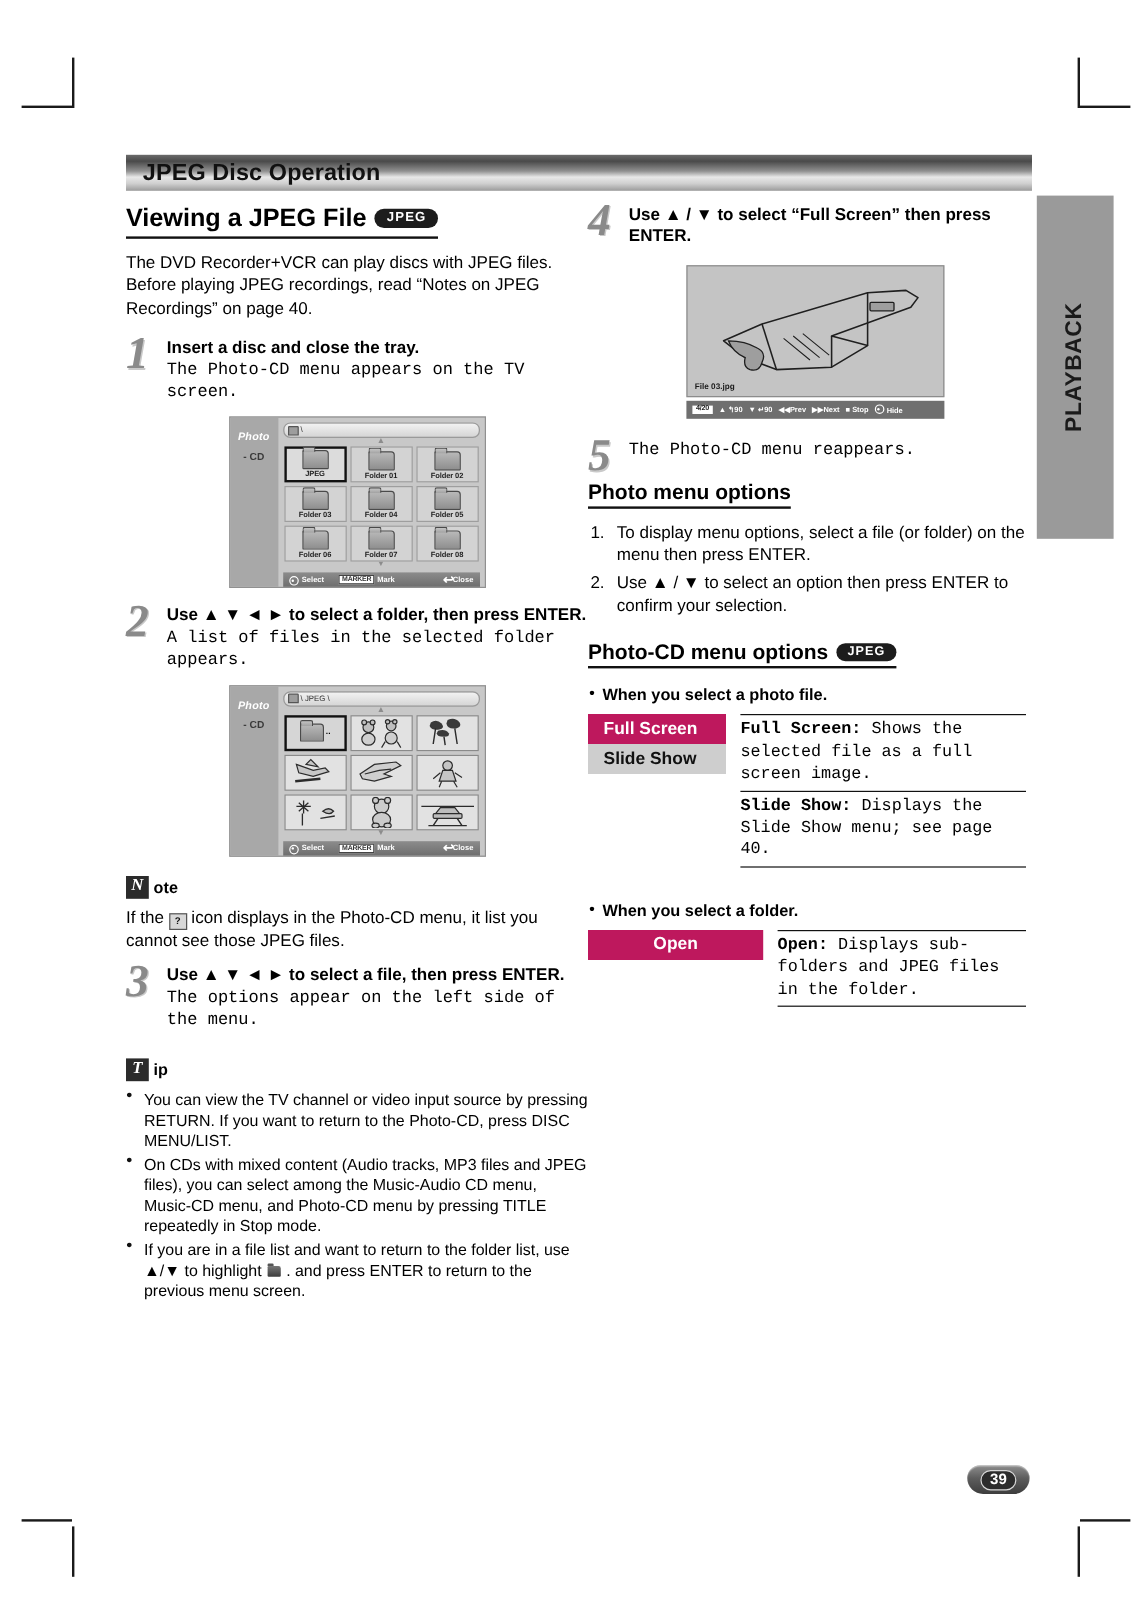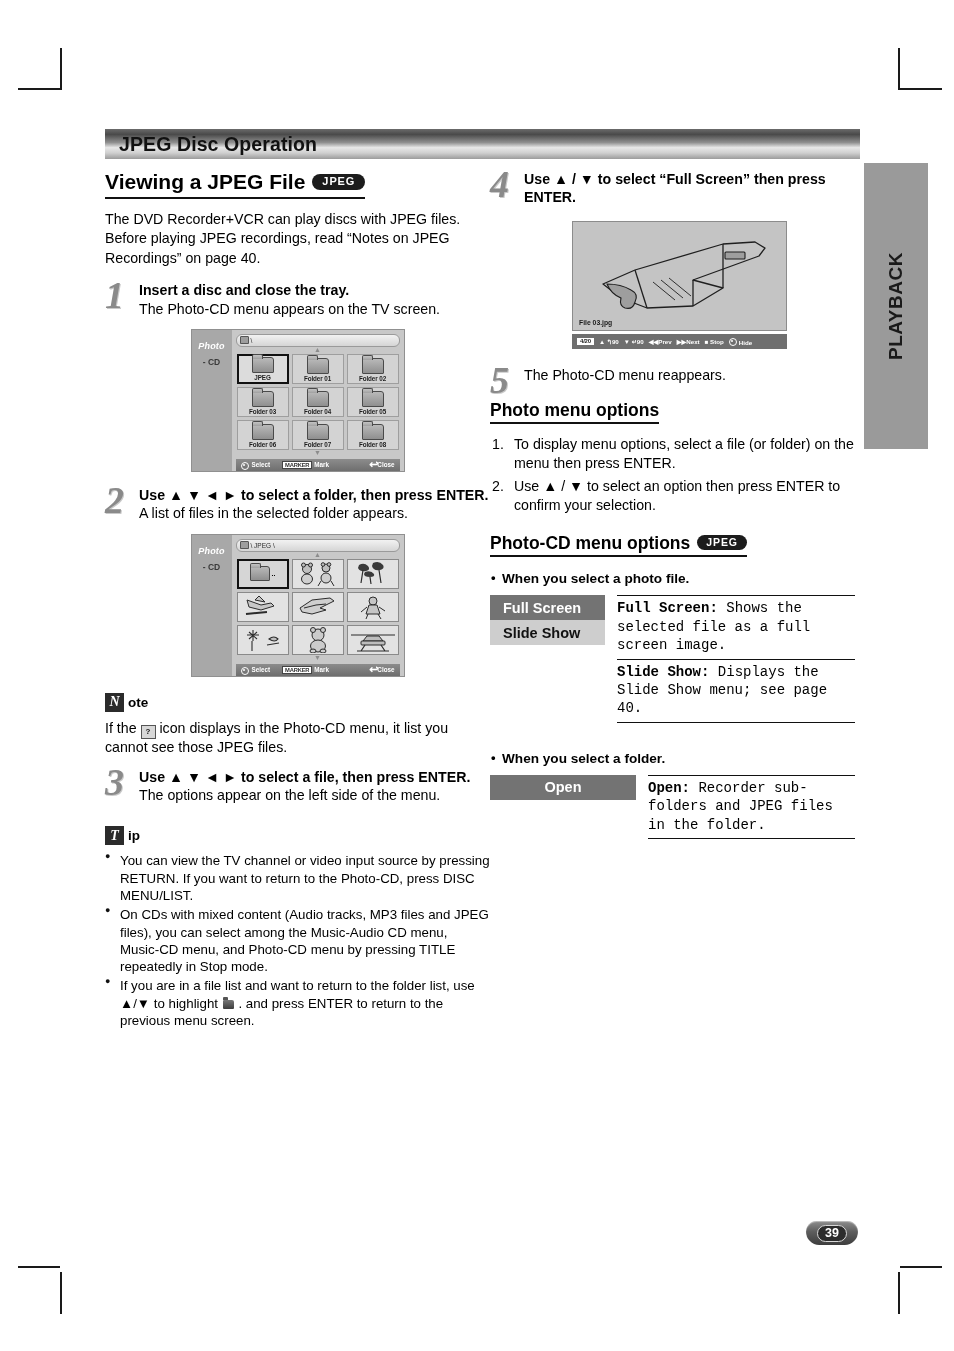--- a/index.html
+++ b/index.html
@@ -102,21 +102,21 @@
     color: #8a8a8a;
     font-family: "Liberation Serif", serif;
     line-height: 1;
     text-shadow: 1px 1px 0 #c9c9c9;
   }
   .step-title {
     font-size: 14.2px; font-weight: bold;
     line-height: 1.3; margin: 0;
   }
   .step-desc {
-    font-size: 14.2px; line-height: 1.3; margin: 0;
+    font-size: 14.2px; line-height: 1.3; margin: 0; font-family: Liberation Mono, monospace;
   }
 
   
   .tv {
     background: #c8c8c8;
     border: 1px solid #909090;
     width: 212px;
     margin: 10px auto 0 auto;
     position: relative;
     display: flex;
@@ -315,21 +315,21 @@
   .opt-bullet::before{
     content:"\2022"; position:absolute; left:1px; top:-1px; font-size:13px;
   }
   .opt-block { display: flex; gap: 12px; }
   .opt-menu { width: 115px; flex: 0 0 115px; }
   .opt-item {
     height: 25px; display:flex; align-items:center;
     padding-left: 13px;
     font-size: 14.5px; font-weight: bold;
   }
-  .opt-item.hl { background:#737373; color:#fff; }
+  .opt-item.hl { background:#be185d; color:#fff; }
   .opt-item.norm { background:#cecece; color:#111; }
   .opt-desc { flex: 1; }
   .opt-row {
     border-top: 1.5px solid #111;
     padding: 3px 0 4px 0;
     font-size: 14px; line-height: 1.32; font-family: Liberation Mono, monospace;
   }
   .opt-row:last-child { border-bottom: 1.5px solid #111; }
   .opt-row b { font-weight: bold; }
 
@@ -669,21 +669,21 @@
         <div class="opt-row"><b>Slide Show:</b><span> Displays the Slide Show menu; see page 40.</span></div>
       </div>
     </div>
 
     <div class="opt-bullet" style="margin-top:28px;">When you select a folder.</div>
     <div class="opt-block">
       <div class="opt-menu" style="width:146px;flex:0 0 146px;">
         <div class="opt-item hl" style="justify-content:center;padding-left:0;">Open</div>
       </div>
       <div class="opt-desc">
-        <div class="opt-row"><b>Open:</b><span> Recorder sub-folders and JPEG files in the folder.</span></div>
+        <div class="opt-row"><b>Open:</b><span> Displays sub-folders and JPEG files in the folder.</span></div>
       </div>
     </div>
   </div>
 
   <div class="pagenum">
     <div class="oval">
       <div class="inner">39</div>
     </div>
   </div>
 

